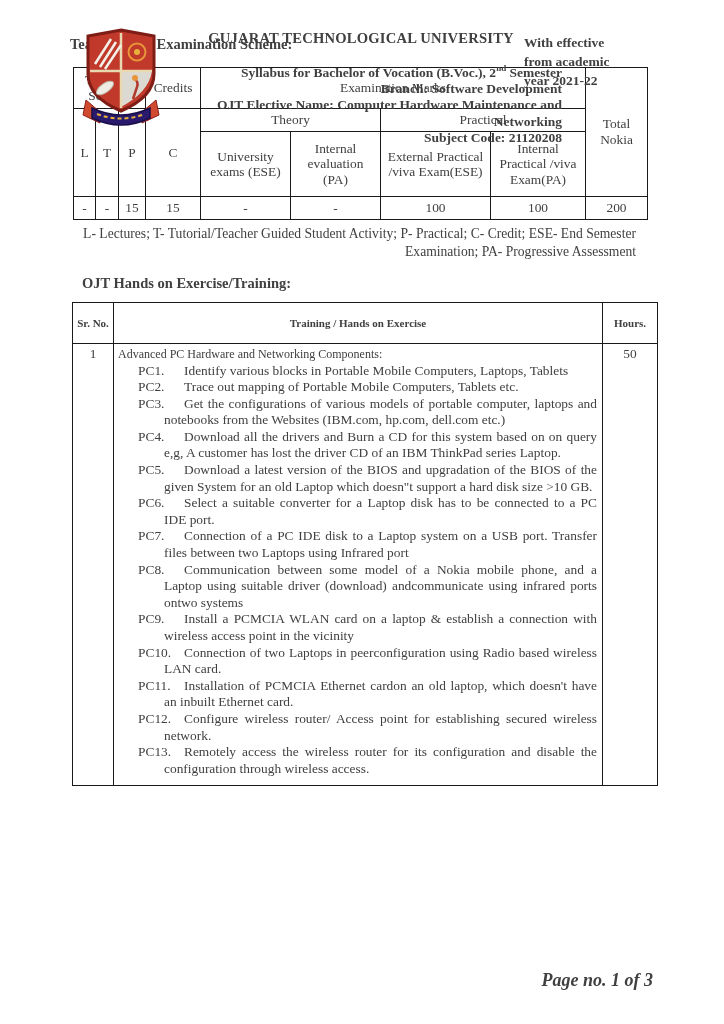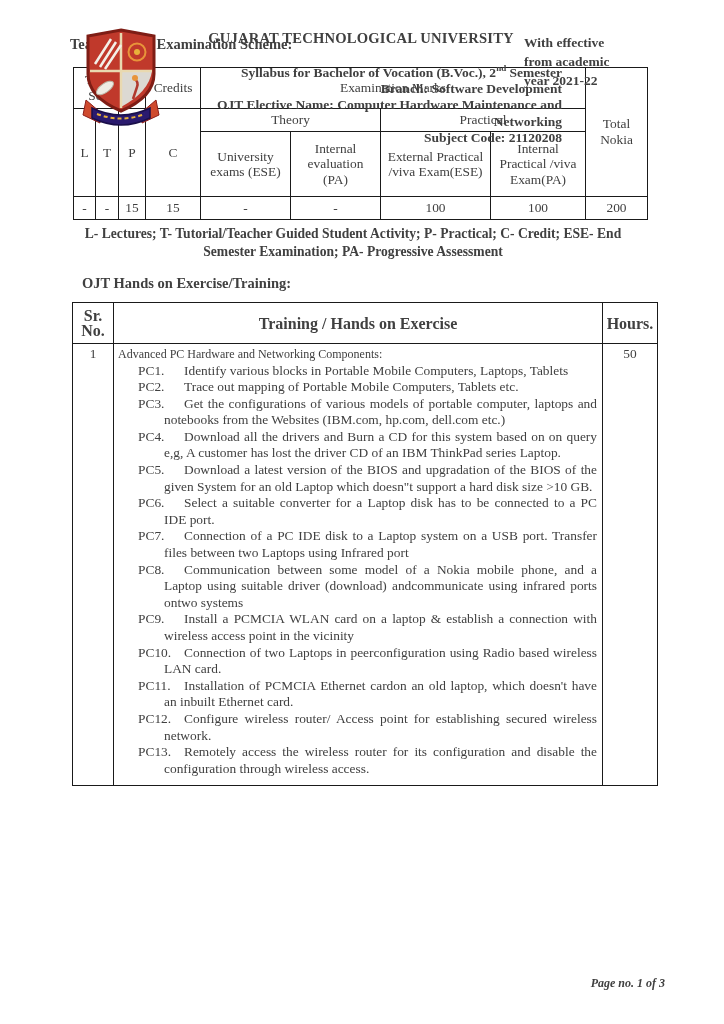--- a/index.html
+++ b/index.html
@@ -29,35 +29,34 @@
   table.tbl { border-collapse:collapse; table-layout:fixed; }
   .tbl td { border:1.5px solid #1a1a1a; font-size:13.4px; padding:1px 3px;
             text-align:center; vertical-align:middle; overflow:hidden; }
   .scheme { margin:14px 0 0 73px; width:574px; }
   .scheme tr.r1 td { height:38px; }
   .scheme tr.r2 td { height:20px; }
   .scheme tr.r3 td { height:62px; line-height:15.5px; }
   .scheme tr.r4 td { height:20px; }
   .scheme-note {
     margin:5px 0 0 70px; width:566px; font-size:13.6px; line-height:17.5px;
-    text-align:center;
-    font-weight:bold;
+    text-align:right;
   }
   .ojt { margin:10px 0 0 72px; width:585px; }
-  .ojt tr.head td { height:38px; font-weight:bold; font-size:16px; line-height:15px; }
+  .ojt tr.head td { height:38px; font-weight:bold; font-size:11px; line-height:15px; }
   .ojt td.top { vertical-align:top; padding-top:2px; }
   .cell-training { text-align:left !important; padding:2px 5px 8px 4px !important; }
   .pc-title { font-weight:normal; font-size:12px; line-height:16.5px; }
   .pc-item  { padding-left:46px; text-indent:-46px; text-align:justify;
               font-size:13.4px; line-height:16.6px; }
   .pc-label { display:inline-block; width:46px; text-indent:0;margin-left:20px; }
   
   .footer {
-    position:absolute; right:59px; bottom:33px;
-    font-weight:bold; font-style:italic; font-size:12px;
+    position:absolute; right:71px; bottom:33px;
+    font-weight:bold; font-style:italic; font-size:18px;
   }
 </style>
 </head>
 <body>
 
 <div class="page">
 
   <div>
     <svg class="logo" viewBox="0 0 86 102">
       <path d="M8 74 L22 86 L22 97 L5 89 Z" fill="#cf4a2e" stroke="#8e1f1a" stroke-width="1"></path>

